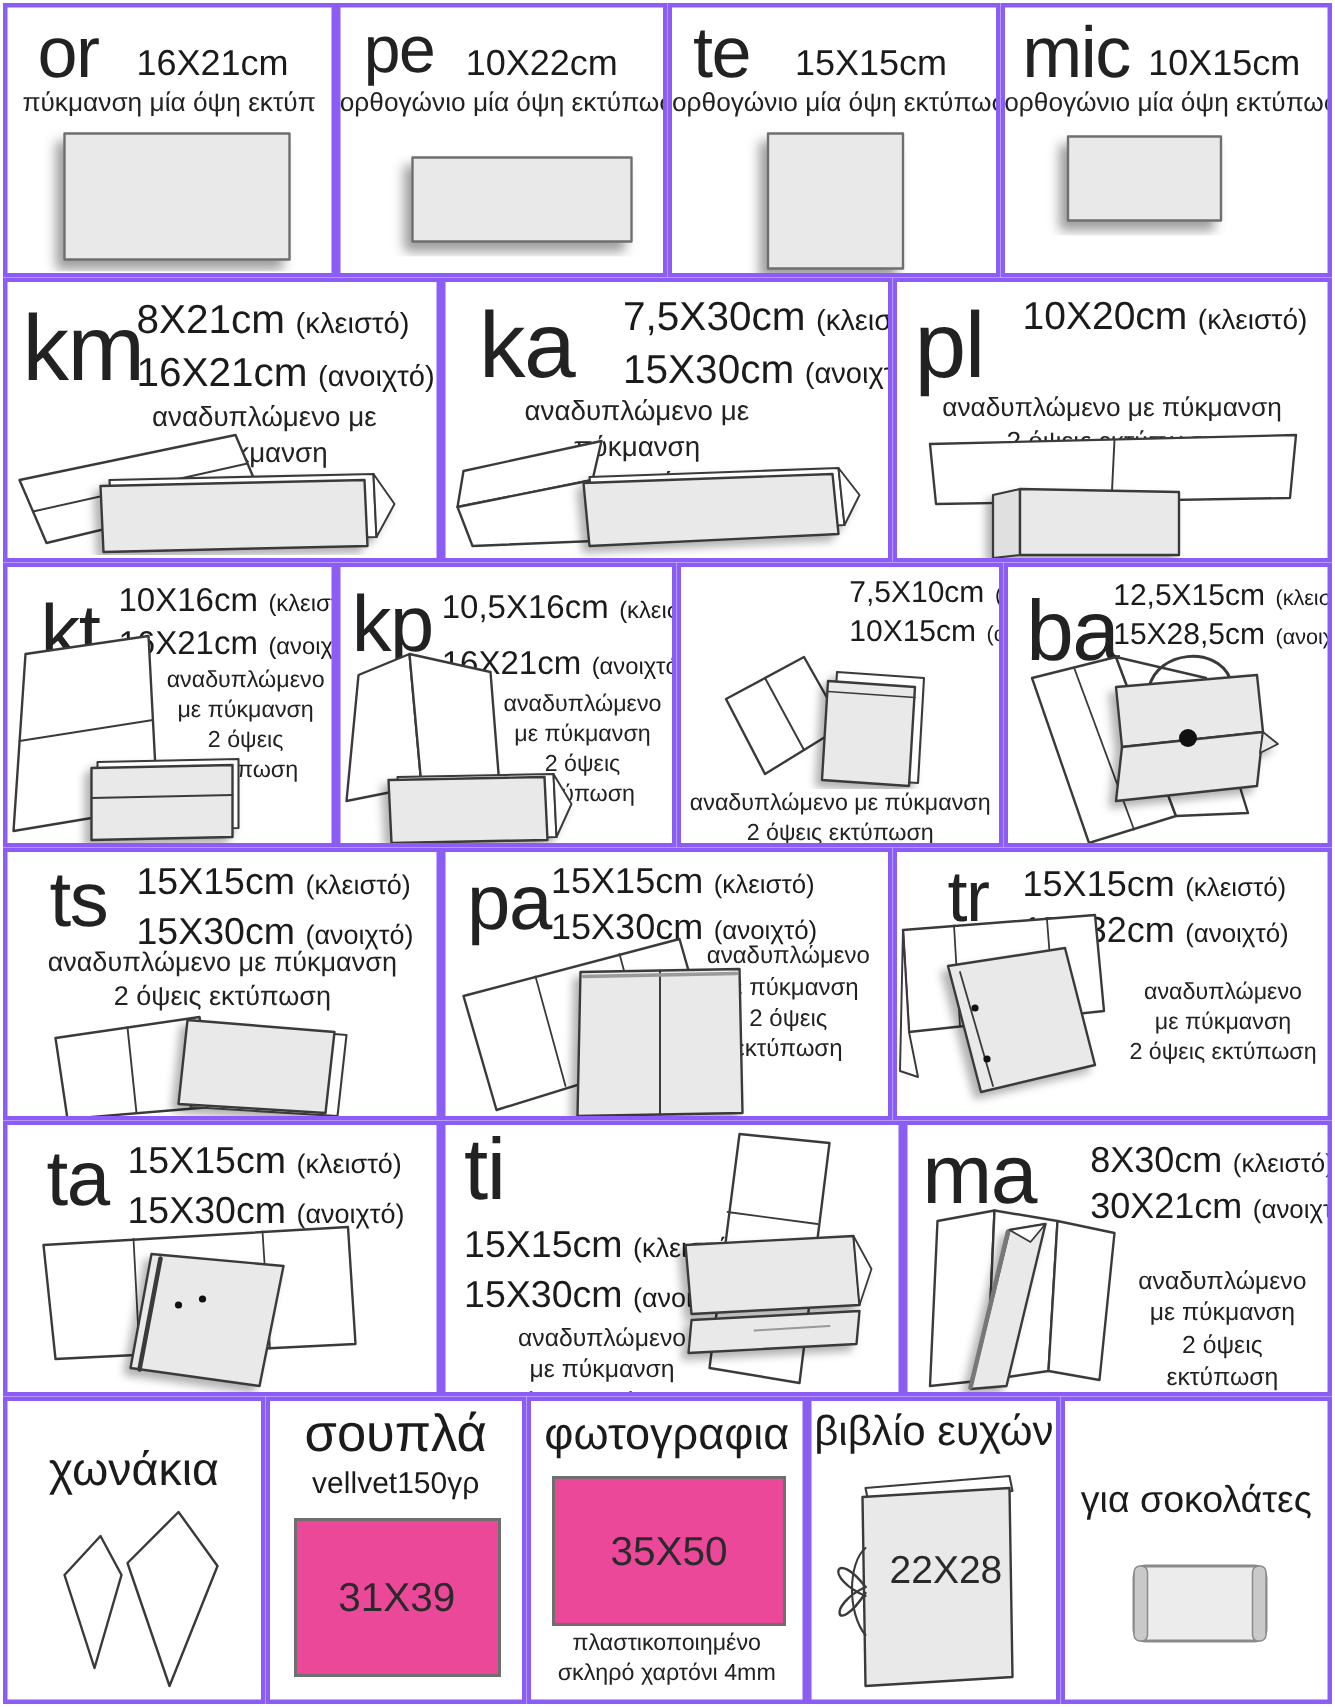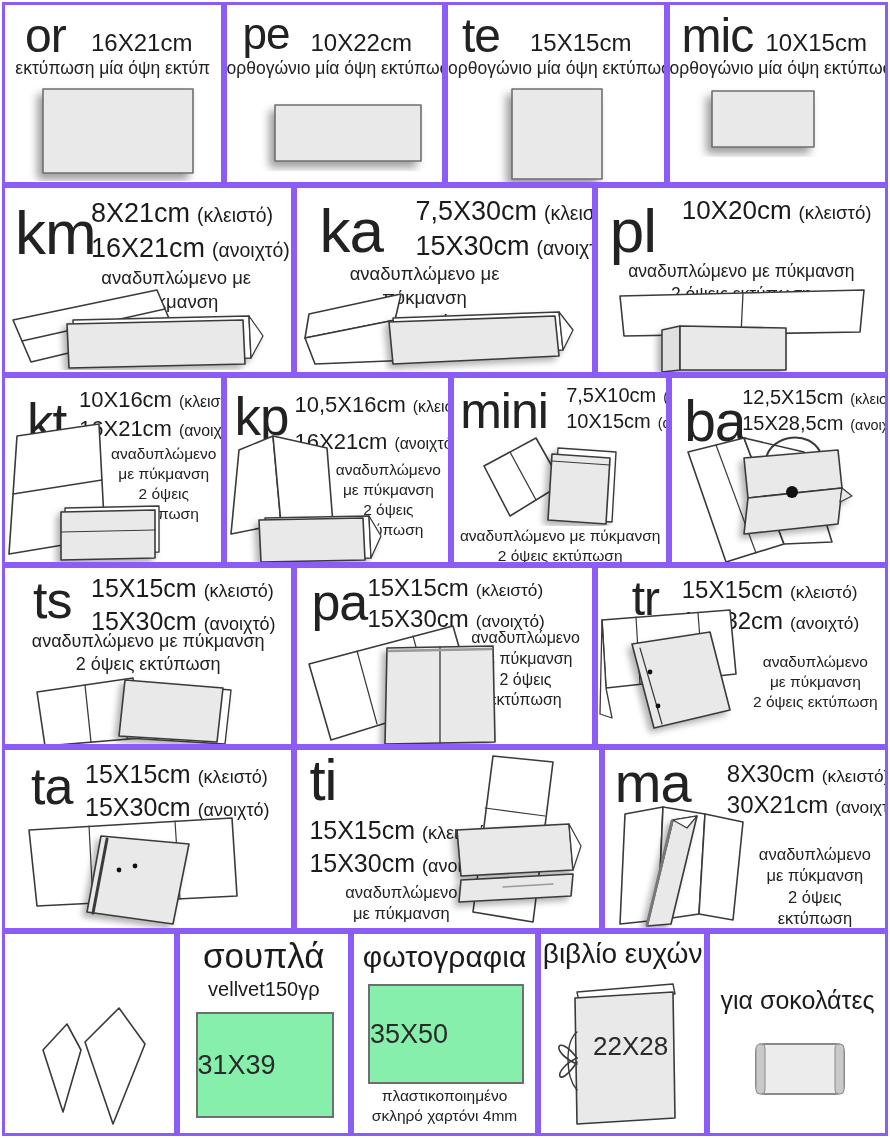--- a/index.html
+++ b/index.html
@@ -8,37 +8,37 @@
   .row{display:flex;width:100%}
   .cell{position:relative;border:3px solid #8b5cf6;background:#fff;box-sizing:border-box;overflow:hidden;height:100%}
   .r1{height:183px}.r2{height:190px}.r3{height:190px}.r4{height:182px}.r5{height:184px}.r6{height:205px}
   .code{position:absolute;line-height:.95;color:#222;letter-spacing:-1px}
   .sz{position:absolute;line-height:1.3;white-space:nowrap}
   .szl{white-space:nowrap}
   .lab{font-size:.72em;margin-left:7px}
   .note{position:absolute;text-align:center;line-height:1.3;color:#222}
   .title{position:absolute;left:0;right:0;text-align:center;color:#1b1b1b}
   .diag{position:absolute}
-  .gbox{position:absolute;background:#86efac;border:2px solid #6f6f6f;display:flex;align-items:center;justify-content:flex-start}
+  .gbox{position:absolute;background:#ec4899;border:2px solid #6f6f6f;display:flex;align-items:center;justify-content:center}
   .boxval{color:#2a2a2a}
   svg polygon, svg path, svg rect, svg line{stroke-linejoin:round;stroke-linecap:round}
   .shadow{filter:drop-shadow(-4px 4px 3px rgba(0,0,0,.30))}
   .shadow2{filter:drop-shadow(-5px 6px 4px rgba(0,0,0,.38))}
 </style>
 </head>
 <body>
 
 <div id="sheet">
 
   <div class="row r1">
 
     <div class="cell" style="width:25%">
       <div class="code" style="left:20px;top:8px;font-size:48px">or</div>
       <div class="sz" style="left:86px;top:22px;font-size:24px">16X21cm</div>
-      <div class="note" style="left:0;right:0;top:52px;font-size:17.5px;white-space:nowrap">εκτύπωση μία όψη εκτύπ</div>
+      <div class="note" style="left:0;right:0;top:52px;font-size:17.5px;white-space:nowrap">πύκμανση μία όψη εκτύπ</div>
       <svg class="diag" style="left:0;top:80px" width="216" height="96" viewBox="0 0 216 96">
         <rect class="shadow2" x="38" y="4" width="150" height="84" fill="#e9e9e9" stroke="#6f6f6f" stroke-width="1.6"></rect>
       </svg>
     </div>
 
     <div class="cell" style="width:25%">
       <div class="code" style="left:16px;top:8px;font-size:44px">pe</div>
       <div class="sz" style="left:84px;top:22px;font-size:24px">10X22cm</div>
       <div class="note" style="left:0;right:0;top:52px;font-size:17.5px;white-space:nowrap">ορθογώνιο μία όψη εκτύπωση</div>
       <svg class="diag" style="left:0;top:96px" width="216" height="70" viewBox="0 0 216 70">
@@ -169,21 +169,20 @@
         <polygon points="44,4 98,16 104,92 52,92" fill="#fff" stroke="#3a3a3a" stroke-width="1.6"></polygon>
         <g class="shadow">
           <polygon points="36,86 140,84 142,126 38,128" fill="#fff" stroke="#3a3a3a" stroke-width="1.4"></polygon>
           <polygon points="140,84 152,104 142,126" fill="#fff" stroke="#3a3a3a" stroke-width="1.3"></polygon>
           <polygon points="30,88 134,86 136,128 32,130" fill="#e9e9e9" stroke="#3a3a3a" stroke-width="1.6"></polygon>
         </g>
       </svg>
     </div>
 
     <div class="cell" style="width:24.6%">
-      <div class="code" style="left:6px;top:10px;font-size:50px">mini</div>
       <div class="sz" style="left:112px;top:4px;font-size:20px">
         <div class="szl"><span>7,5X10cm</span><span class="lab">(κλειστό)</span></div>
         <div class="szl"><span>10X15cm</span><span class="lab">(ανοιχτό)</span></div>
       </div>
       <div class="note" style="left:0;right:0;top:148px;font-size:15.5px">
         <div>αναδυπλώμενο με πύκμανση</div>
         <div>2 όψεις εκτύπωση</div>
       </div>
       <svg class="diag" style="left:24px;top:52px" width="170" height="96" viewBox="0 0 170 96">
         <polygon points="6,36 58,8 84,54 32,86" fill="#fff" stroke="#3a3a3a" stroke-width="1.6"></polygon>
@@ -353,20 +352,21 @@
           <line x1="61" y1="21" x2="36" y2="125" stroke="#777" stroke-width="3"></line>
           <polygon points="62,20 86,16 76,28" fill="#fff" stroke="#3a3a3a" stroke-width="1.2"></polygon>
         </g>
       </svg>
     </div>
   </div>
 
   <div class="row r6">
 
     <div class="cell" style="width:19.7%">
+      <div class="title" style="top:28px;font-size:31px">χωνάκια</div>
       <svg class="diag" style="left:24px;top:72px" width="126" height="124" viewBox="0 0 126 124">
         <polygon points="14,44 38,18 52,44 34,106" fill="#fff" stroke="#3a3a3a" stroke-width="1.6"></polygon>
         <polygon points="56,36 90,2 116,38 84,118" fill="#fff" stroke="#3a3a3a" stroke-width="1.6"></polygon>
       </svg>
     </div>
 
     <div class="cell" style="width:19.7%">
       <div class="title" style="top:2px;font-size:35px">σουπλά</div>
       <div class="title" style="top:44px;font-size:20px">vellvet150γρ</div>
       <div class="gbox" style="left:16px;top:78px;width:134px;height:102px">

